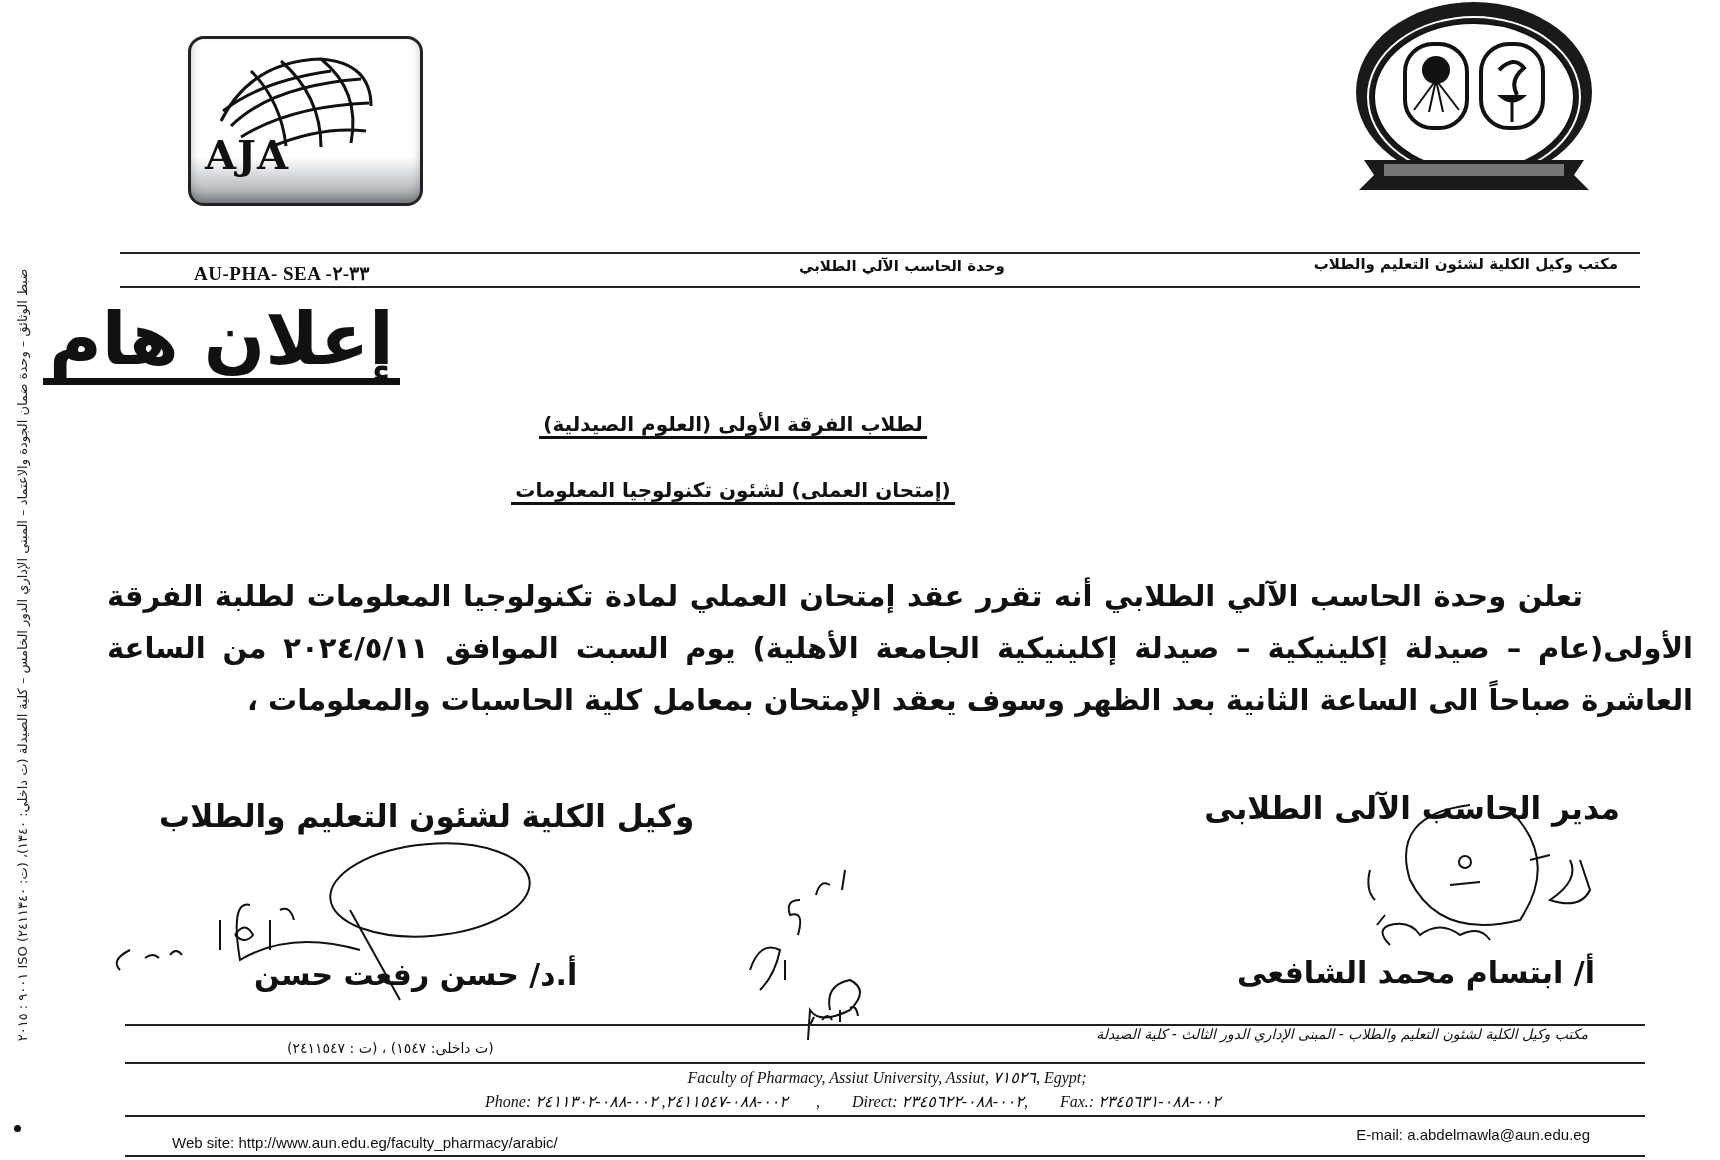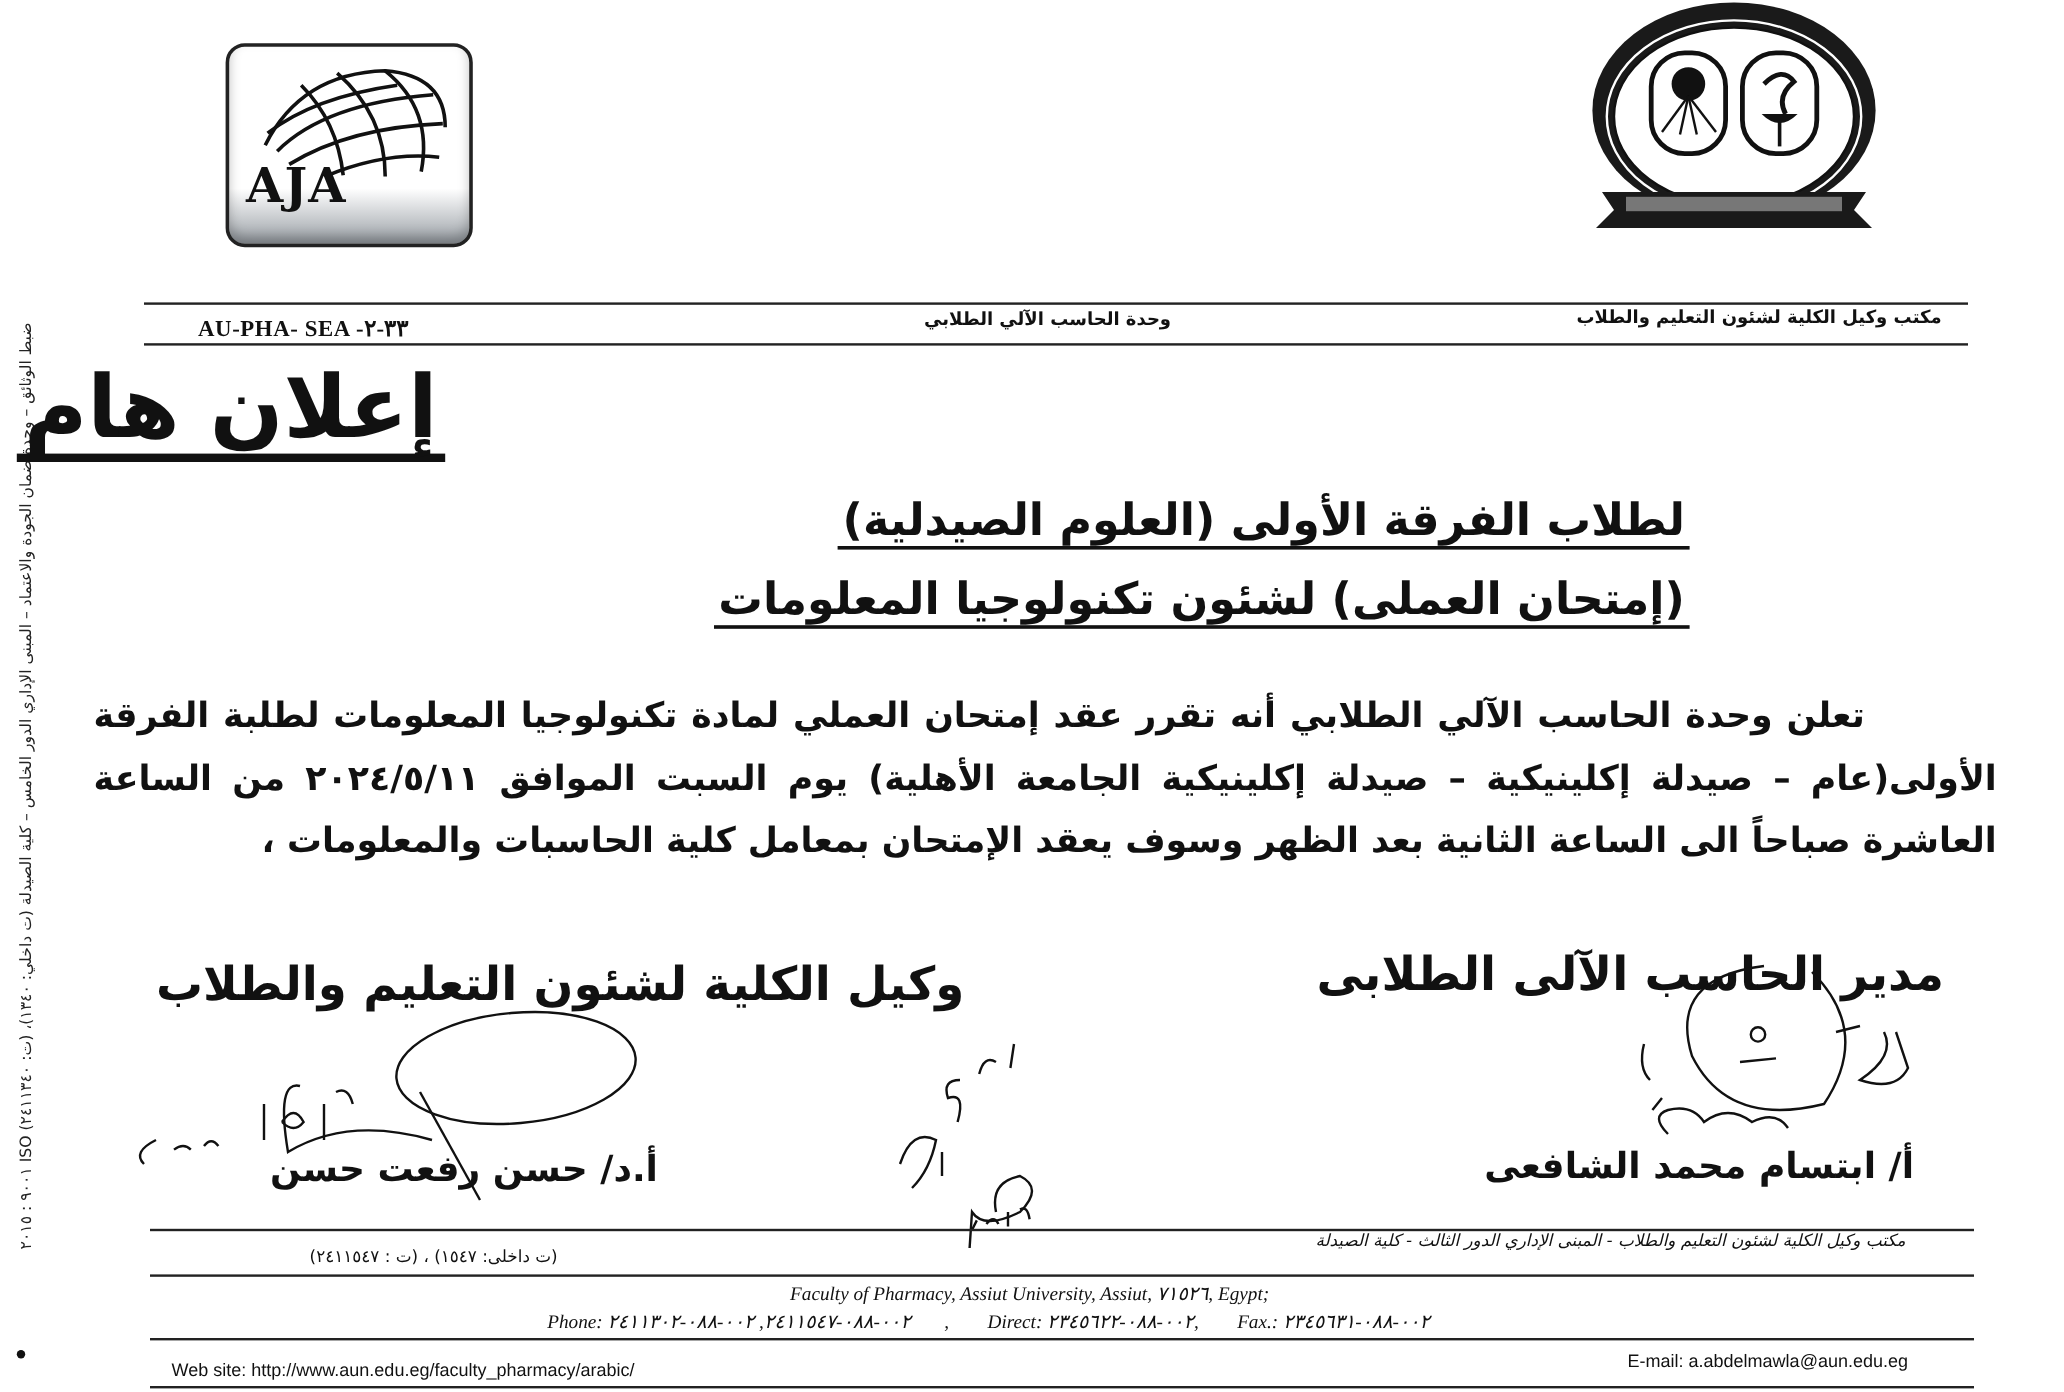--- a/index.html
+++ b/index.html
@@ -1,21 +1,21 @@
 <!DOCTYPE html>
 <html><head>
   <meta charset="utf-8">
   <style>
     html, body { margin:0; padding:0; }
     body {
       width:1720px; height:1160px; position:relative; overflow:hidden;
       background:#ffffff; color:#111;
       font-family:"DejaVu Sans","Liberation Sans",sans-serif;
     }
-    .abs { position:absolute; }
+    .abs { position:absolute;padding-left:29px; }
     .rtl { direction:rtl; }
     .bold { font-weight:bold; }
 
     
     #side-text {
       position:absolute; left:2px; top:160px; width:40px; height:990px;
     }
     #side-text span {
       position:absolute; left:20px; top:495px;
       transform:translate(-50%,-50%) rotate(-90deg);
@@ -44,36 +44,36 @@
     #header-mid { left:770px; top:257px; font-size:15px; }
     #header-left { left:165px; top:262px; font-family:"Liberation Serif",serif; font-size:19px; letter-spacing:0.5px; }
 
     
     #title {
       left:14px; width:1720px; top:300px; text-align:left;
       font-size:72px; font-weight:bold; line-height:1.1;
     }
     #title span { border-bottom:7px solid #111; padding:0 6px; display:inline-block; line-height:1.05; }
     .subtitle {
-      left:0; width:1408px; text-align:right; font-size:37px; font-weight:bold;
+      left:0; width:1408px; text-align:center; font-size:20px; font-weight:bold;
     }
     .subtitle span { border-bottom:3px solid #111; padding:0 4px; }
     #subtitle1 { top:412px; }
     #subtitle2 { top:478px; }
 
     
     #body-text {
       left:78px; width:1586px; top:570px;
       font-size:29px; font-weight:bold; line-height:52px; text-align:justify;
       text-align-last:right;
     }
     #body-text p { margin:0; }
 
     
-    .sig-title { font-size:39px; font-weight:bold; }
+    .sig-title { font-size:31px; font-weight:bold; }
     #sig-right-title { right:100px; top:790px; }
     #sig-left-title { left:130px; top:798px; }
     .sig-name { font-size:30px; font-weight:bold; }
     #sig-right-name { right:125px; top:955px; }
     #sig-left-name { left:225px; top:957px; }
     .scribble { position:absolute; }
 
     
     #footer-ar1 { right:132px; top:1026px; font-size:14px;font-style:italic; }
     #footer-ar2 { left:258px; top:1040px; font-size:14px; }

